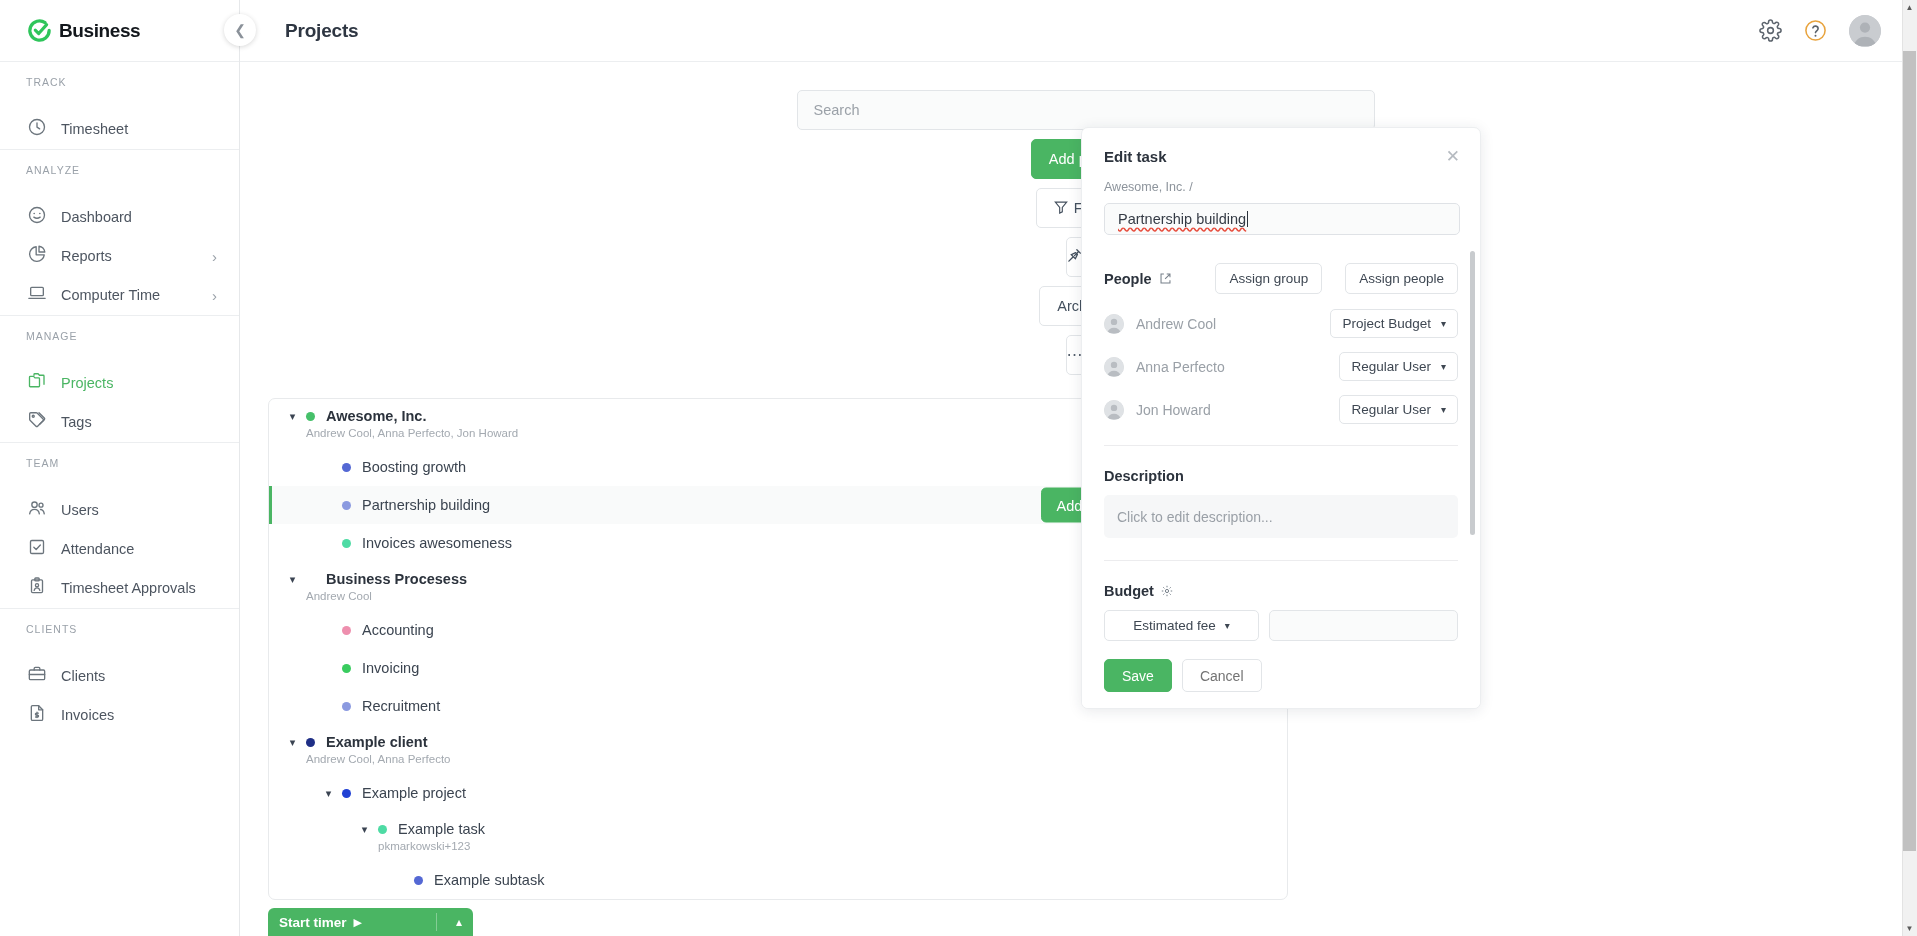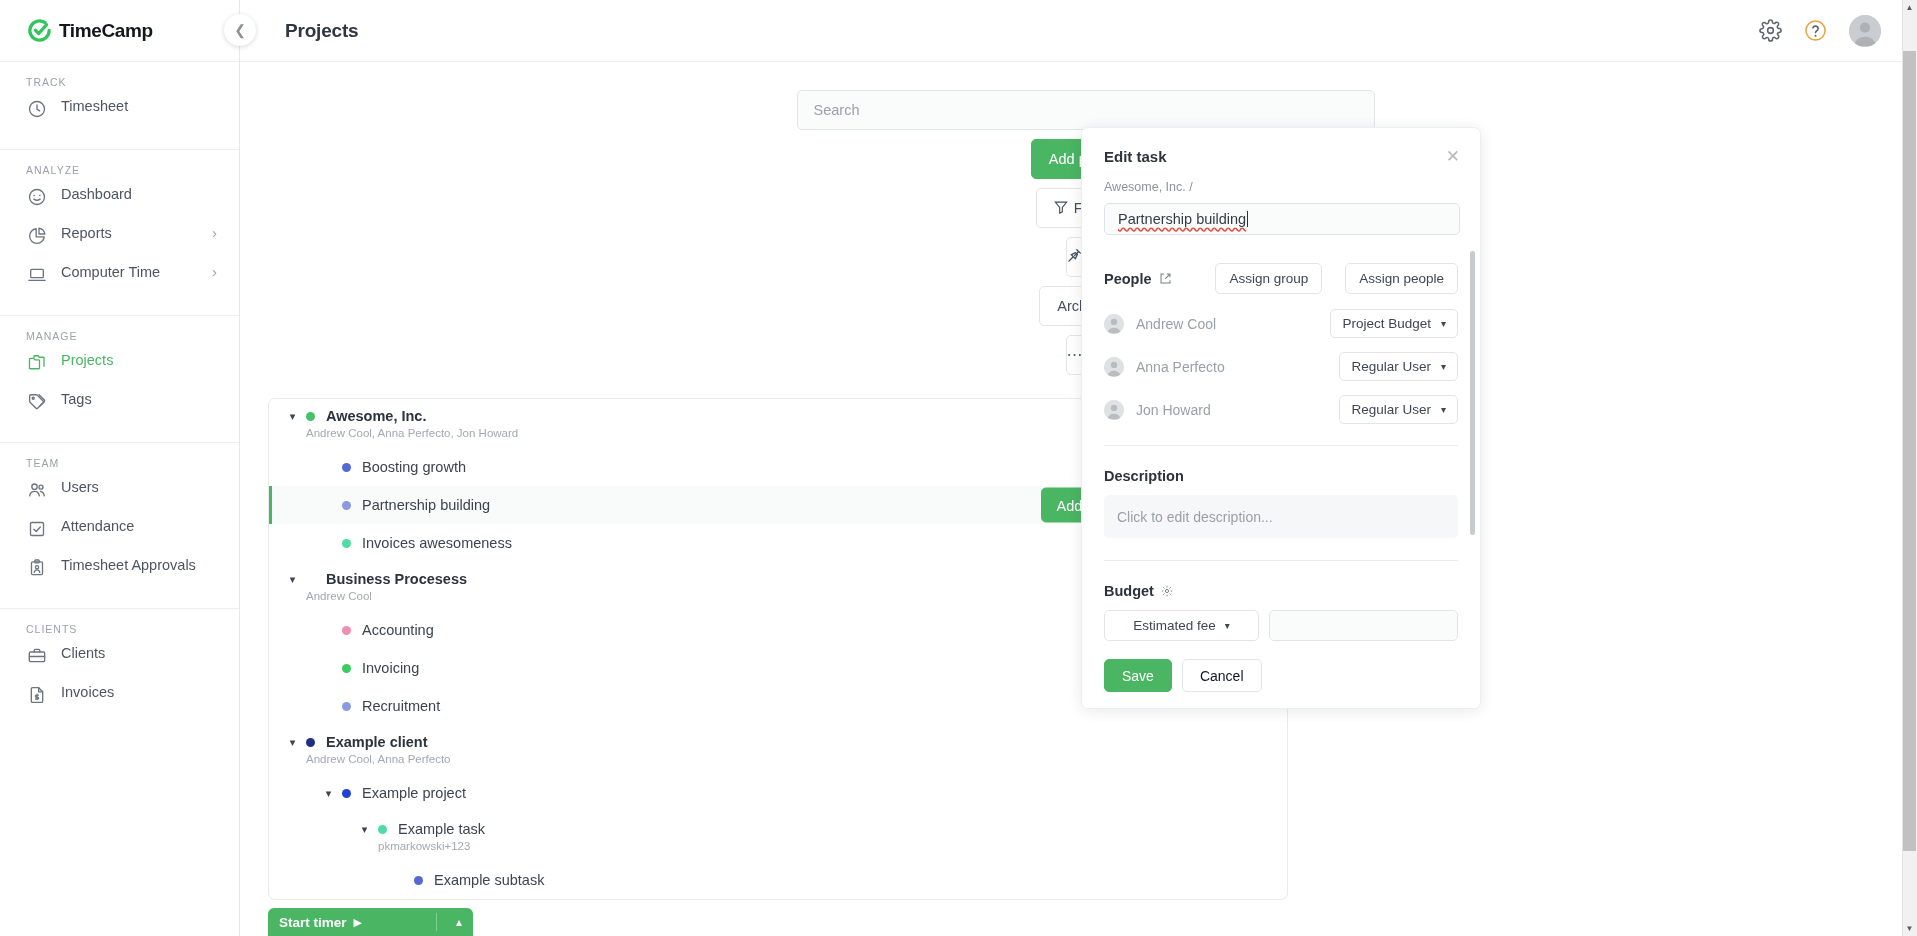--- a/index.html
+++ b/index.html
@@ -28,21 +28,21 @@
     font-size: 19px; font-weight: bold; color: #13171c;
     letter-spacing: -0.4px; margin-left: 6px;
   }
   .nav-section { border-bottom: 1px solid #eceef0; padding: 14px 0 12px; }
   .nav-section:last-child { border-bottom: none; }
   .nav-heading {
     font-size: 10.5px; color: #9aa1a9; letter-spacing: 1px;
     padding: 0 0 10px 26px; font-weight: normal;
   }
   .nav-item {
-    display: flex; align-items: flex-start; height: 39px;
+    display: flex; align-items: flex-end; height: 39px;
     padding-left: 26px; padding-right: 18px;
     color: #4d5560; font-size: 14.5px; cursor: pointer;
     position: relative;
   }
   .nav-item .ico {
     width: 21px; height: 21px; flex: 0 0 21px;
     margin-right: 14px; display: flex; align-items: center; justify-content: center;
   }
   .nav-item.active { color: #4ab563; }
   .nav-item .chev-r {
@@ -228,21 +228,21 @@
     background: #fafbfb; outline: none;
     font-family: "Liberation Sans", sans-serif; font-size: 13.5px; padding: 0 10px;
   }
   .ep-foot {
     position: absolute; left: 0; right: 0; bottom: 0; height: 65px;
     display: flex; align-items: center; gap: 10px; padding-left: 22px;
     background: #fff;
   }
   .f-btn {
     height: 33px; border-radius: 5px; border: 1px solid #e2e5e8;
-    background: #fff; color: #0f172a; font-size: 14px;
+    background: #fff; color: #737373; font-size: 14px;
     display: flex; align-items: center; padding: 0 17px; cursor: pointer;
     font-family: "Liberation Sans", sans-serif;
   }
   .f-btn.green { background: #4ab563; border-color: #4ab563; color: #fff; }
 
   
   .ep-scroll {
     position: absolute; right: 5px; top: 123px;
     width: 5px; height: 284px; border-radius: 3px; background: #c8cbce;
   }
@@ -281,21 +281,21 @@
 <body>
 
 <div class="sidebar">
   <div class="logo-area">
     <span class="logo-mark">
       <svg viewBox="0 0 28 28" width="27" height="27">
         <path d="M24 14a10 10 0 1 1-4.2-8.1" fill="none" stroke="#2fc55b" stroke-width="3.4" stroke-linecap="round"></path>
         <path d="M9.6 13.6l3.6 3.6 8.2-9.3" fill="none" stroke="#2fc55b" stroke-width="3.2" stroke-linecap="round" stroke-linejoin="round"></path>
       </svg>
     </span>
-    <span class="logo-text">TimeCamp</span>
+    <span class="logo-text">Business</span>
   </div>
   <div id="nav-container">
       <div class="nav-section">
         <div class="nav-heading">TRACK</div>
         <div class="nav-item">
           <span class="ico">
             <svg width="20" height="20" viewBox="0 0 24 24" fill="none" stroke="#6c757d" stroke-width="1.6" stroke-linecap="round" stroke-linejoin="round">
               <circle cx="12" cy="12" r="9"></circle>
               <path d="M12 7v5.2l3.2 2"></path>
             </svg>

